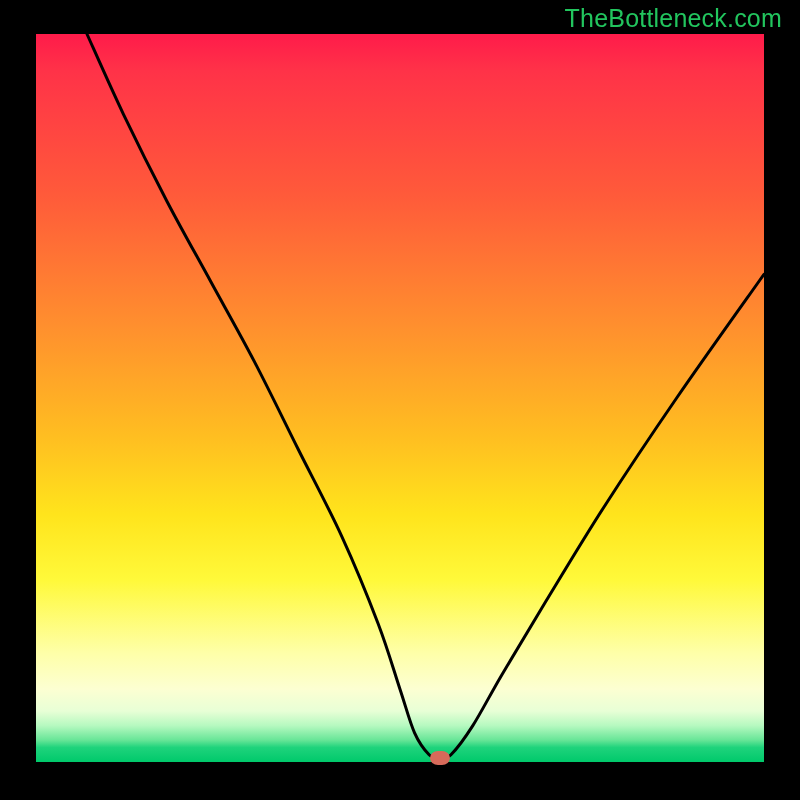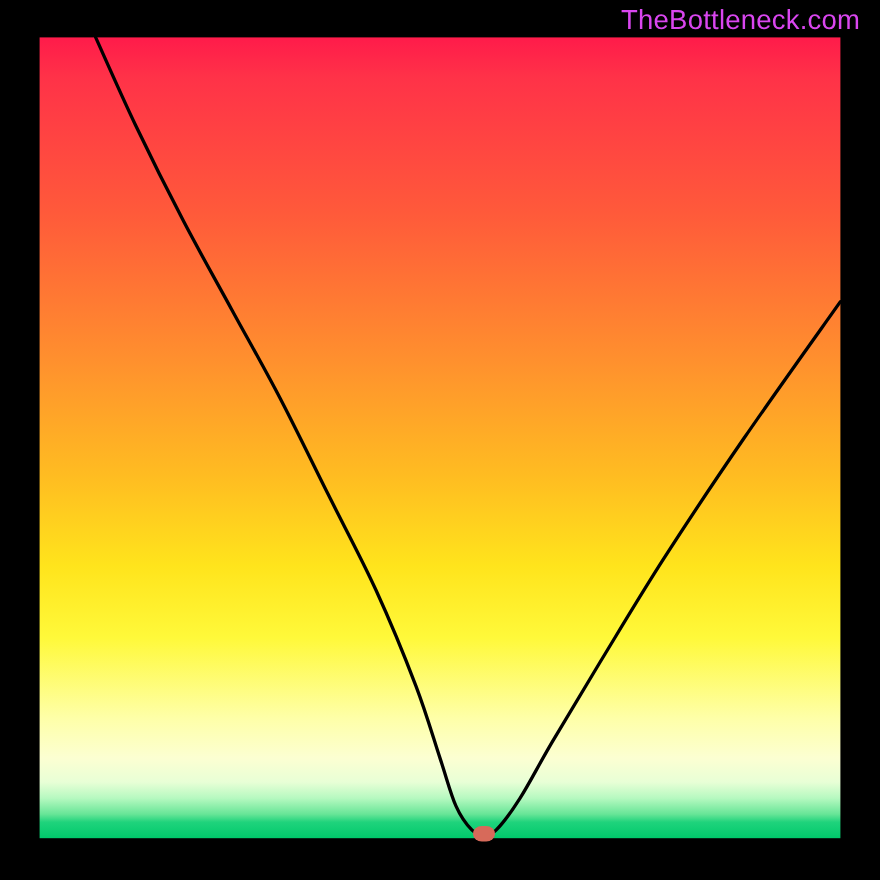--- a/index.html
+++ b/index.html
@@ -16,21 +16,21 @@
     width: 800px;
     height: 800px;
     background: #000;
   }
   .watermark {
     position: absolute;
     top: 4px;
     right: 18px;
     font-size: 25px;
     font-weight: 500;
-    color: #d946ef;
+    color: #22c55e;
     letter-spacing: 0.2px;
     z-index: 10;
   }
   .plot-area {
     position: absolute;
     left: 36px;
     top: 34px;
     width: 728px;
     height: 728px;
     

